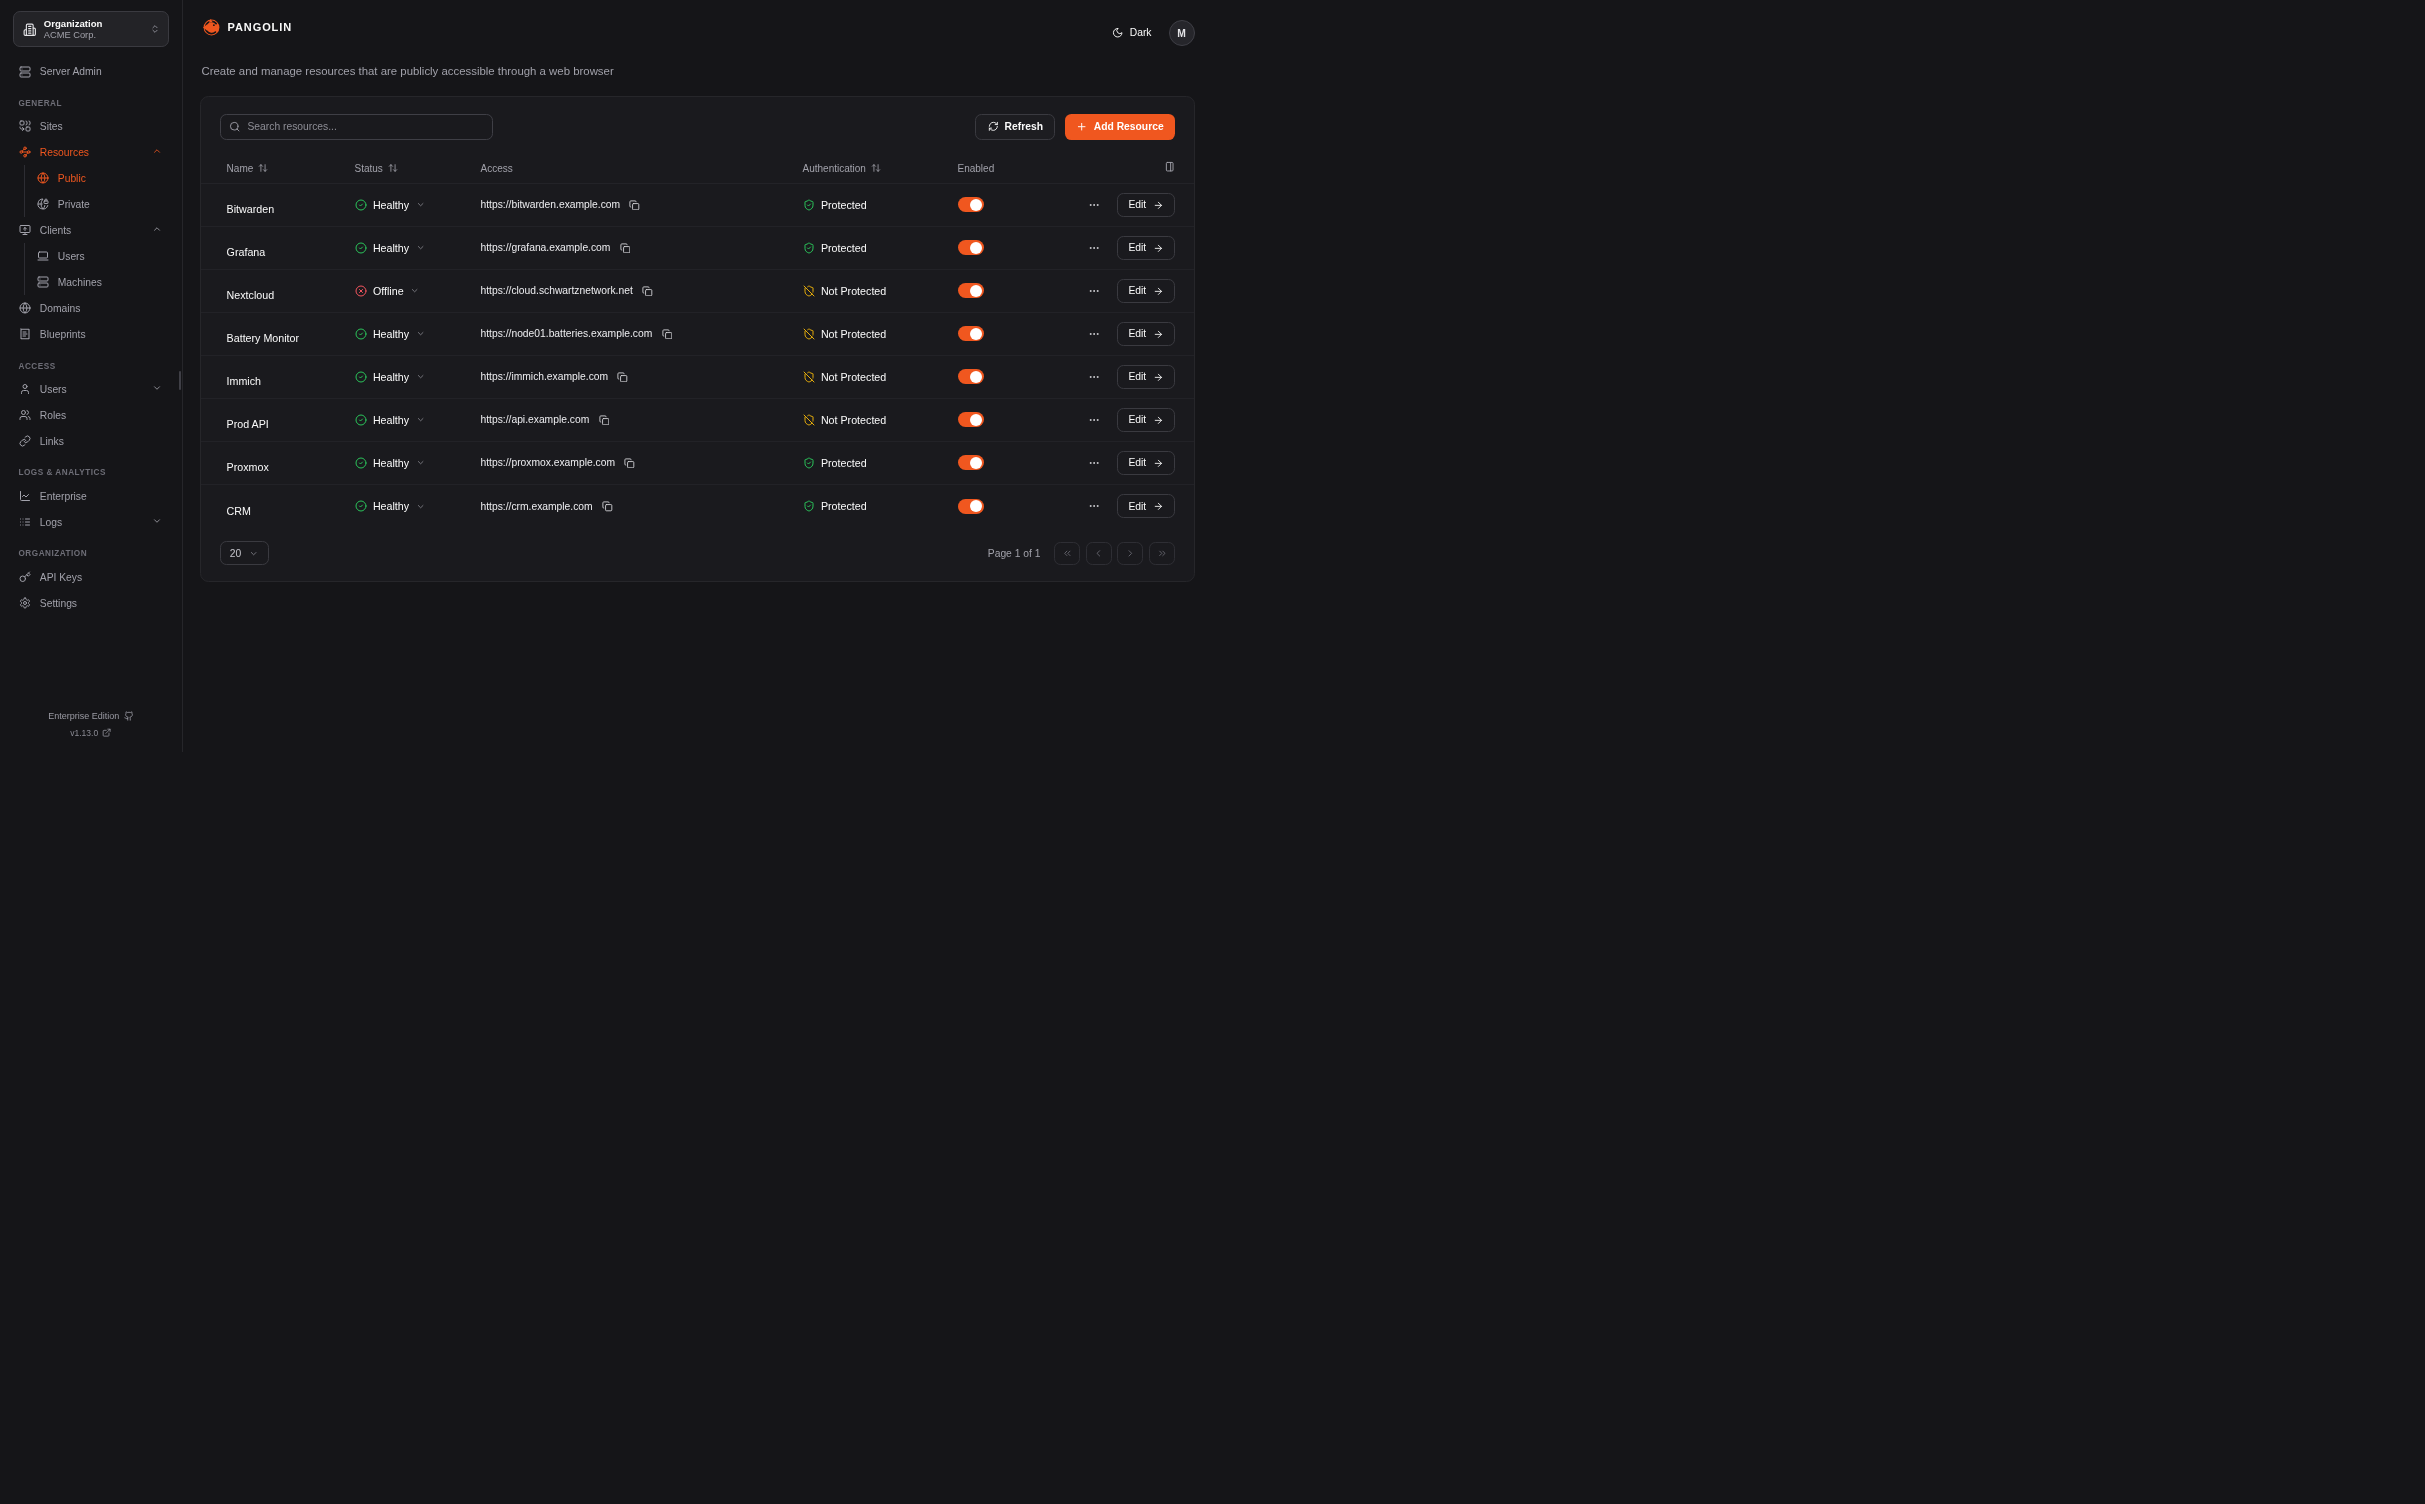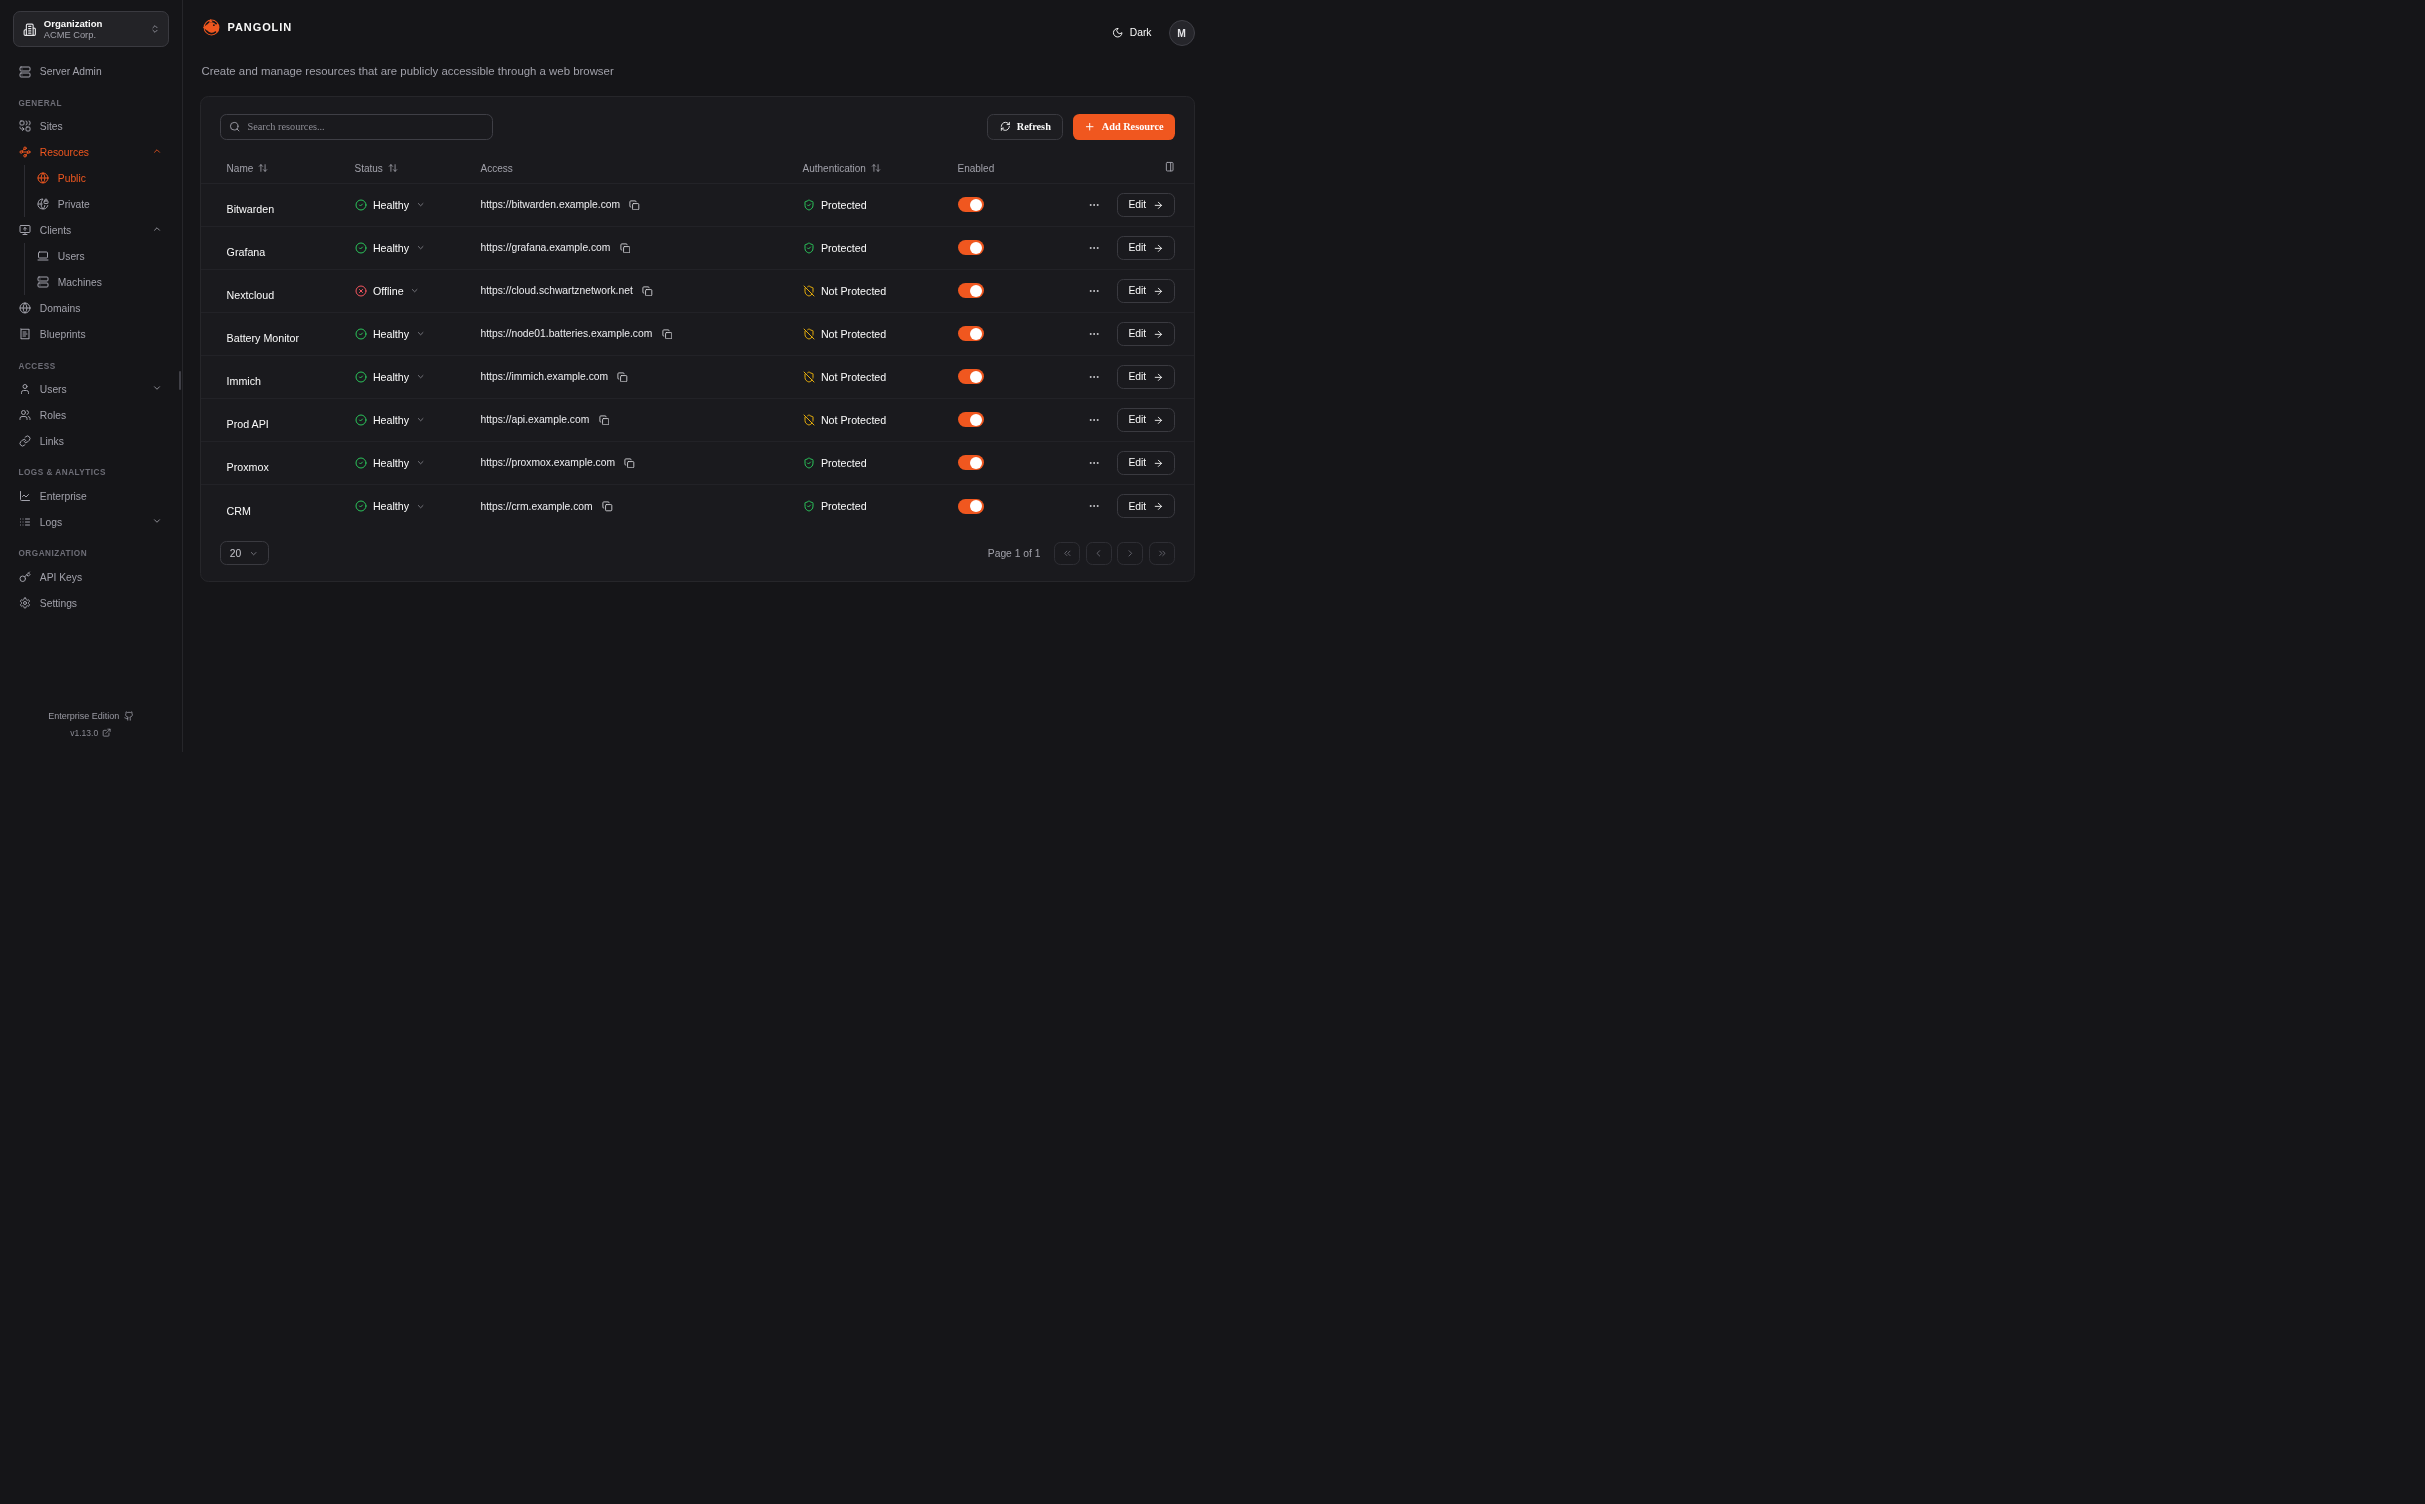--- a/index.html
+++ b/index.html
@@ -80,21 +80,21 @@
 
   .page-head { padding:4.3px 18.5px 0; }
   .page-head h1 { font-size:18.5px; font-weight:800; letter-spacing:-0.2px; }
   .page-head p { font-size:11.4px; color:#a1a1aa; margin-top:6.4px; }
 
   .card {
     margin:19px 18.5px 0 17px; background:#1a1a1e; border:0.7px solid #26262a;
     border-radius:8.5px;
   }
   .toolbar { display:flex; justify-content:space-between; align-items:flex-start;
-    padding:17px 18.5px 14.2px;font-family:Liberation Serif, serif; }
+    padding:17px 18.5px 14.2px; }
   .search {
     width:273px; height:26px; border:0.7px solid #3f3f46; border-radius:6.4px;
     display:flex; align-items:center; gap:7.1px; padding:0 8.5px; color:#9a9aa3;
   }
   .search input {
     background:transparent; border:none; outline:none; color:#e4e4e7;
     font-size:10.3px; width:100%; font-family:inherit;
   }
   .search input::placeholder { color:#8e8e96; }
   .toolbar-actions { display:flex; gap:9.3px;border-radius:12px; }

